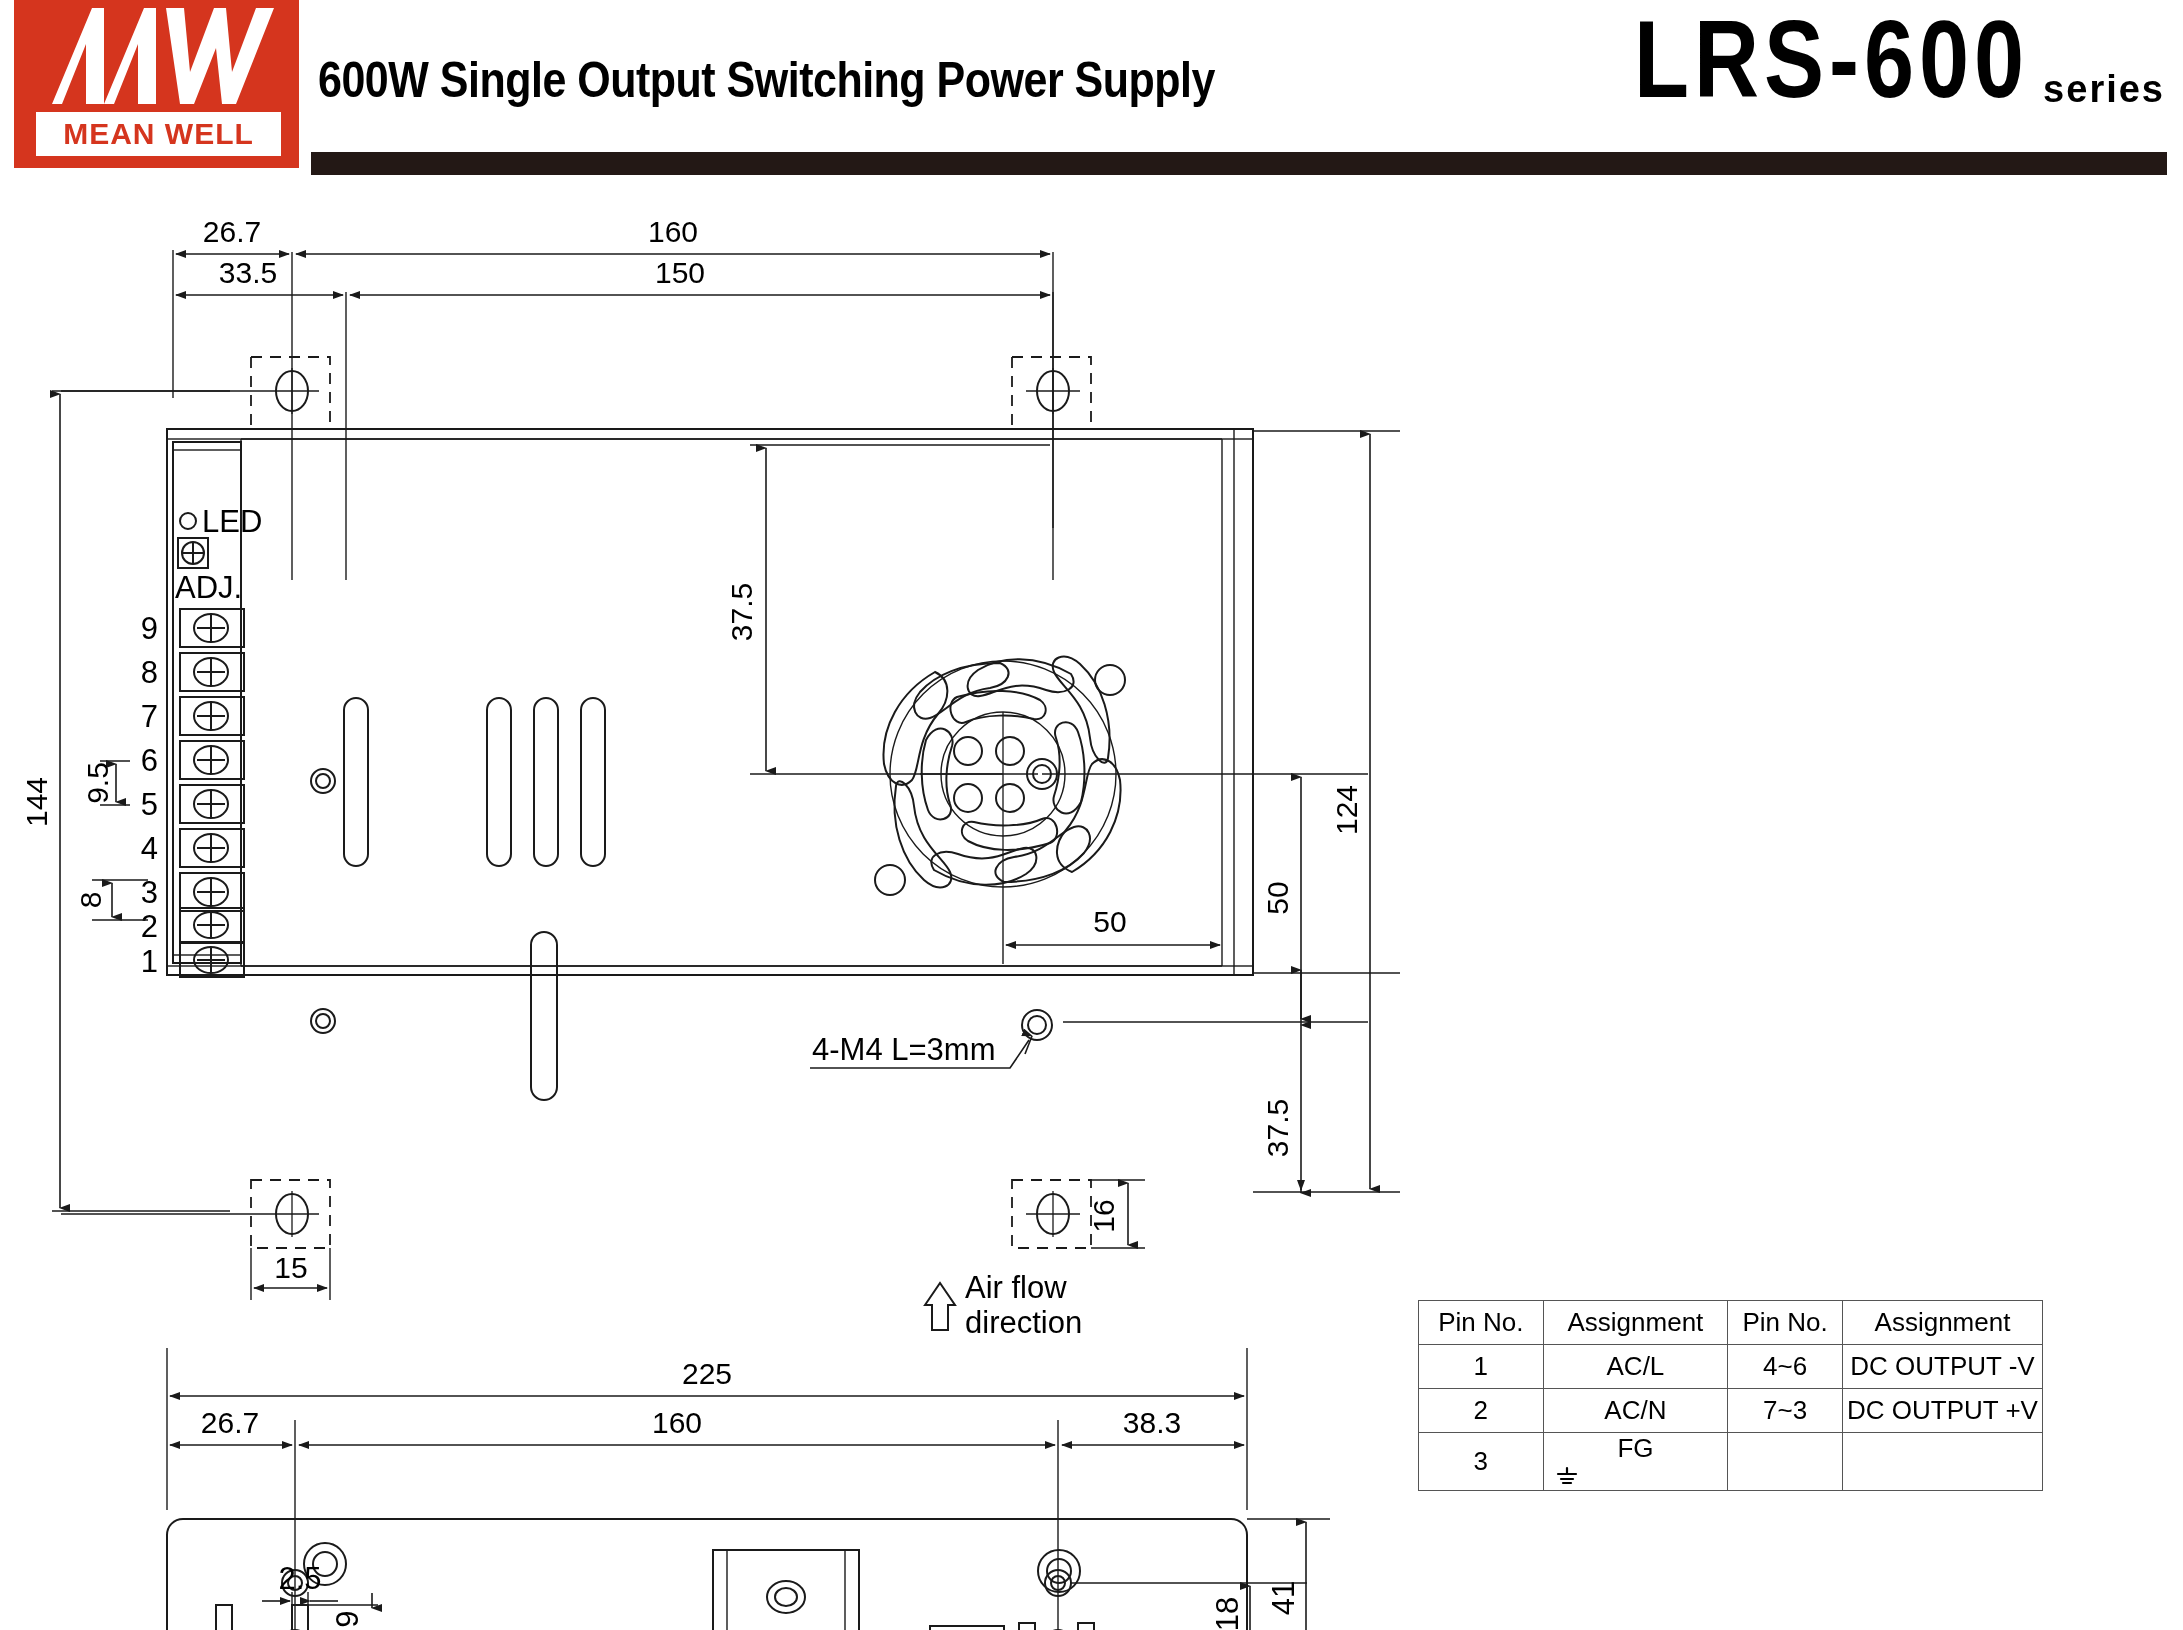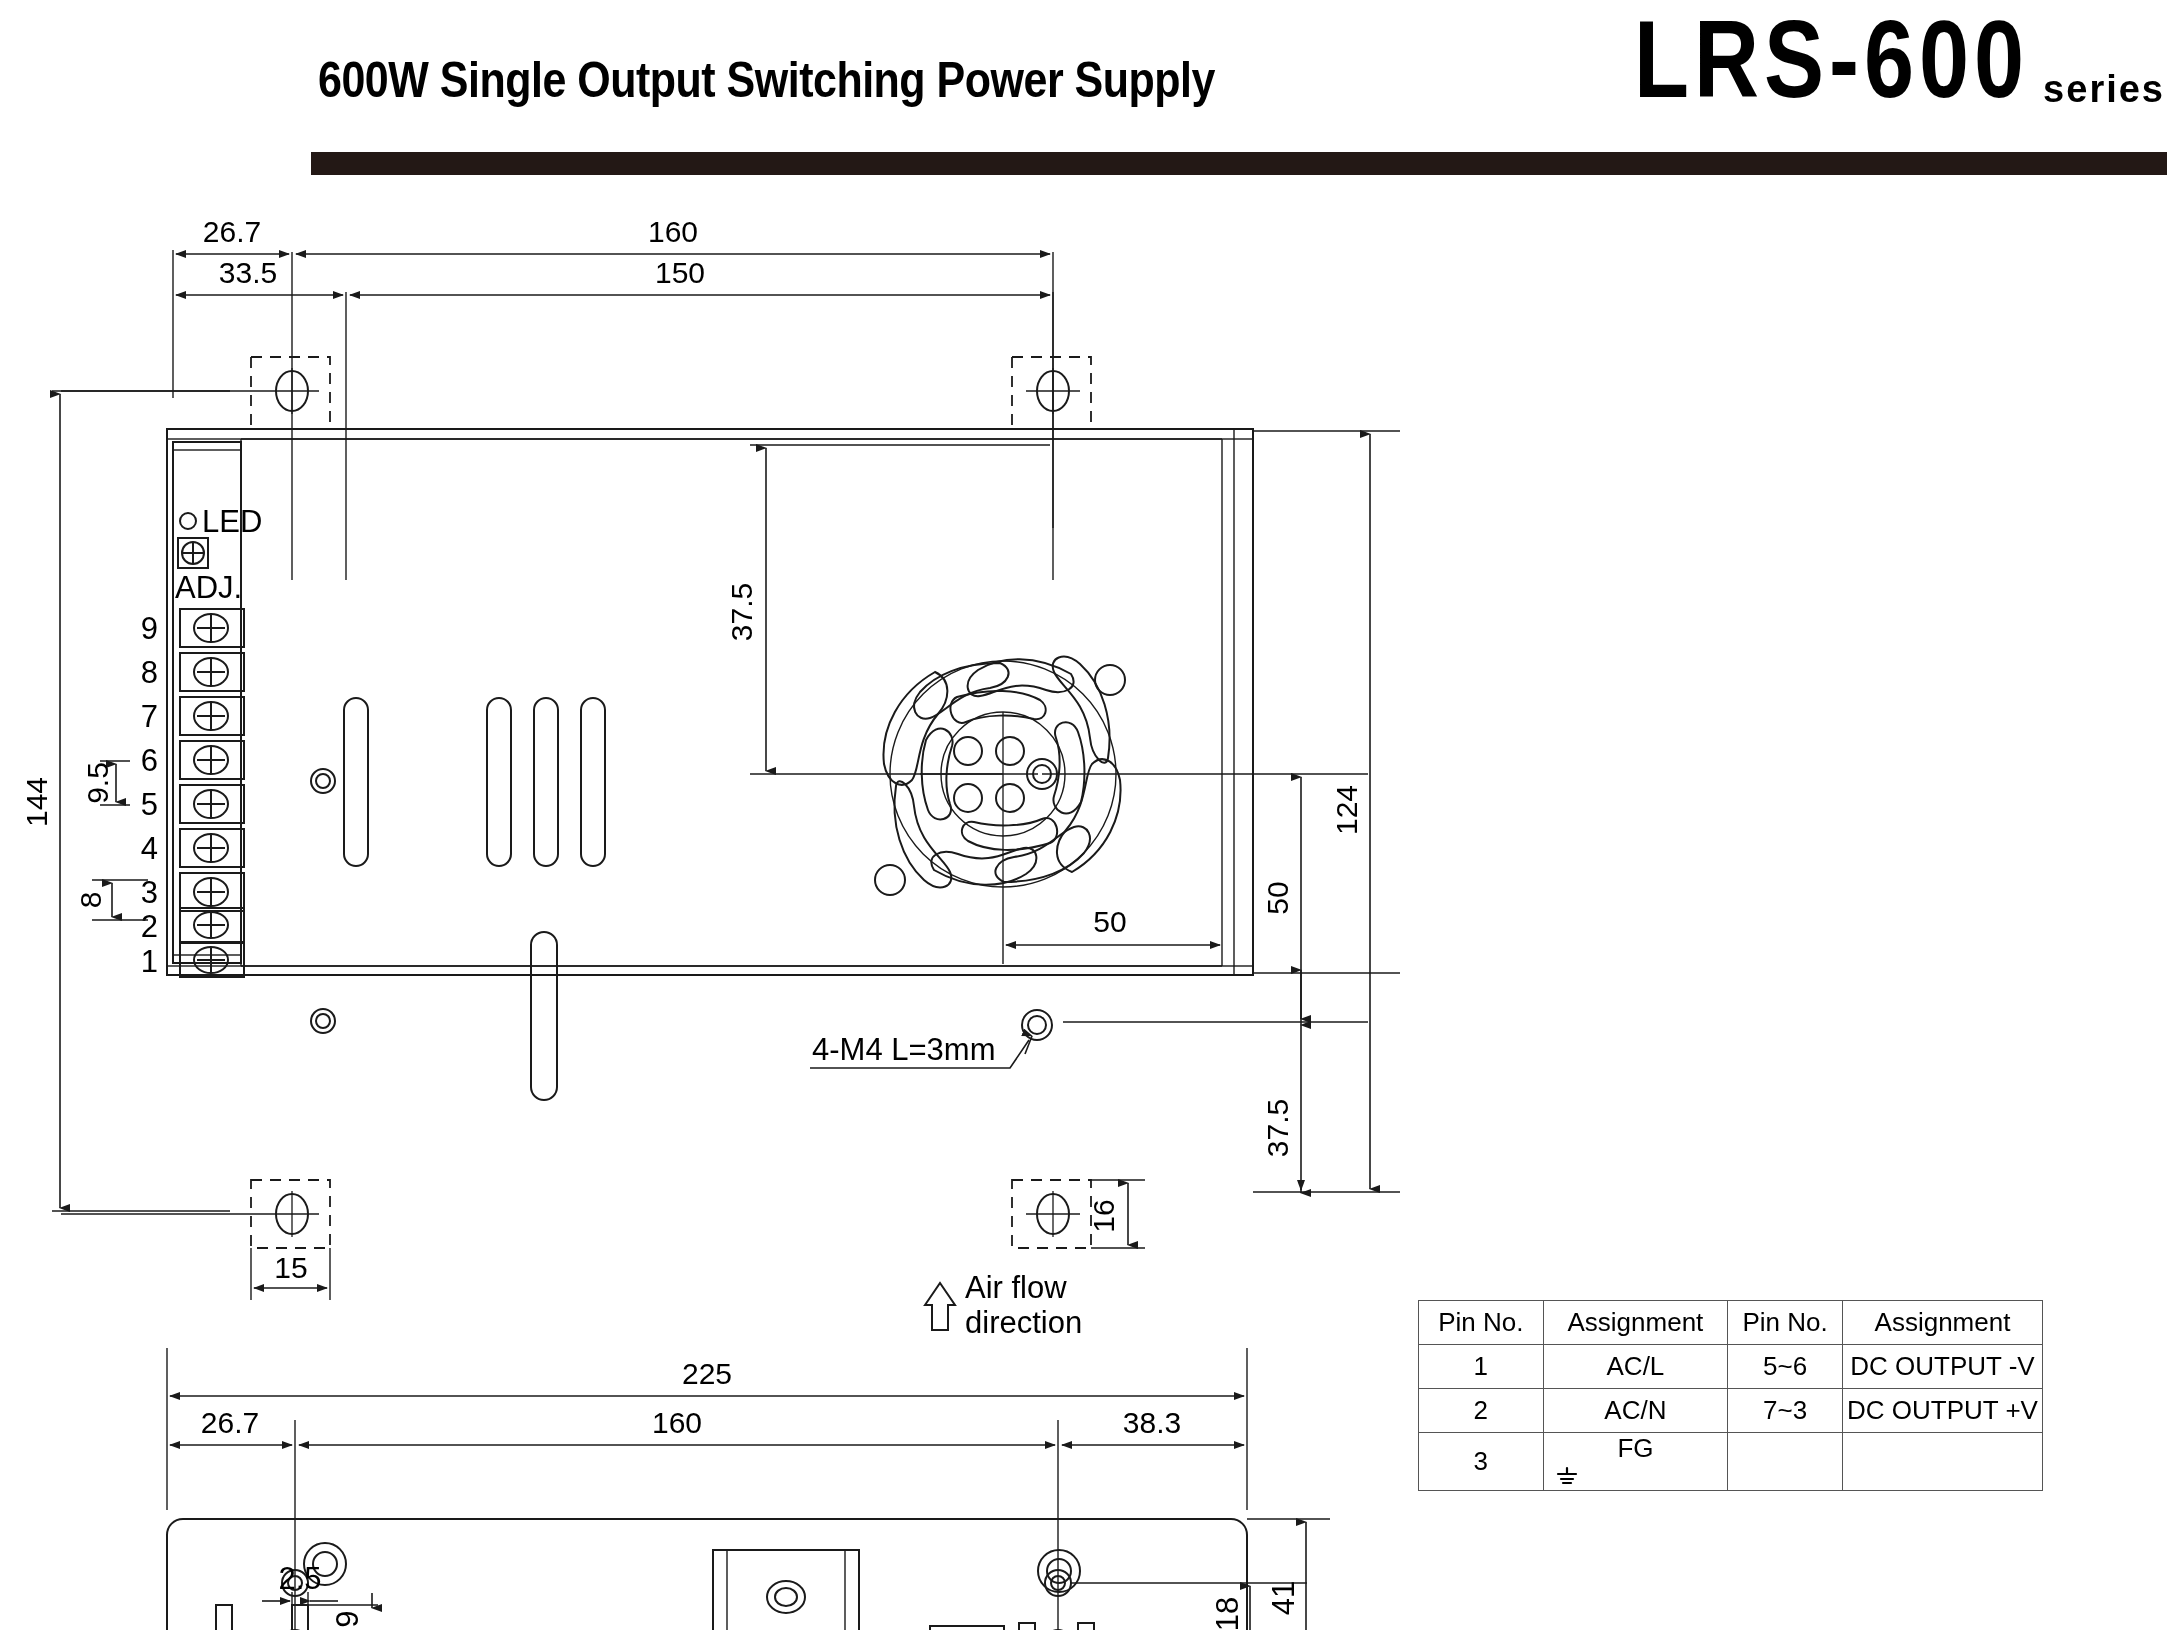--- a/index.html
+++ b/index.html
@@ -66,20 +66,32 @@
     font-weight:normal; height:44px; padding:0 4px; white-space:nowrap;margin-top:20px;
   }
   th { font-weight:normal; }
   .c1 { width:125px; } .c2 { width:185px; } .c3 { width:115px; } .c4 { width:200px; }
 </style>
 </head>
 <body>
 
 <div id="header">
 
+  <div id="logo-box">
+    <svg id="logo-mw" viewBox="0 0 253 105">
+      <g fill="#ffffff">
+        <polygon points="22,98 62,2 74,2 74,98 56,98 56,38 32,98"></polygon>
+        <polygon points="74,98 114,2 126,2 126,98 108,98 108,38 84,98"></polygon>
+        <polygon points="136,2 154,2 160,66 184,2 196,2 202,66 226,2 244,2 206,98 192,98 186,42 164,98 150,98"></polygon>
+      </g>
+    </svg>
+    <div id="logo-name-box">
+      <span id="logo-name">MEAN WELL</span>
+    </div>
+  </div>
 
   <div id="header-title">600W Single Output Switching Power Supply</div>
 
   <div id="header-model">
     <span id="model-name">LRS-600</span><span id="model-series">series</span>
   </div>
 
   <div id="header-rule"></div>
 </div>
 
@@ -480,21 +492,21 @@
         <th class="c1">Pin No.</th>
         <th class="c2">Assignment</th>
         <th class="c3">Pin No.</th>
         <th class="c4">Assignment</th>
       </tr>
     </thead>
     <tbody>
       <tr>
         <td>1</td>
         <td>AC/L</td>
-        <td>5~6</td>
+        <td>4~6</td>
         <td>DC OUTPUT -V</td>
       </tr>
       <tr>
         <td>2</td>
         <td>AC/N</td>
         <td>7~3</td>
         <td>DC OUTPUT +V</td>
       </tr>
       <tr>
         <td>3</td>

